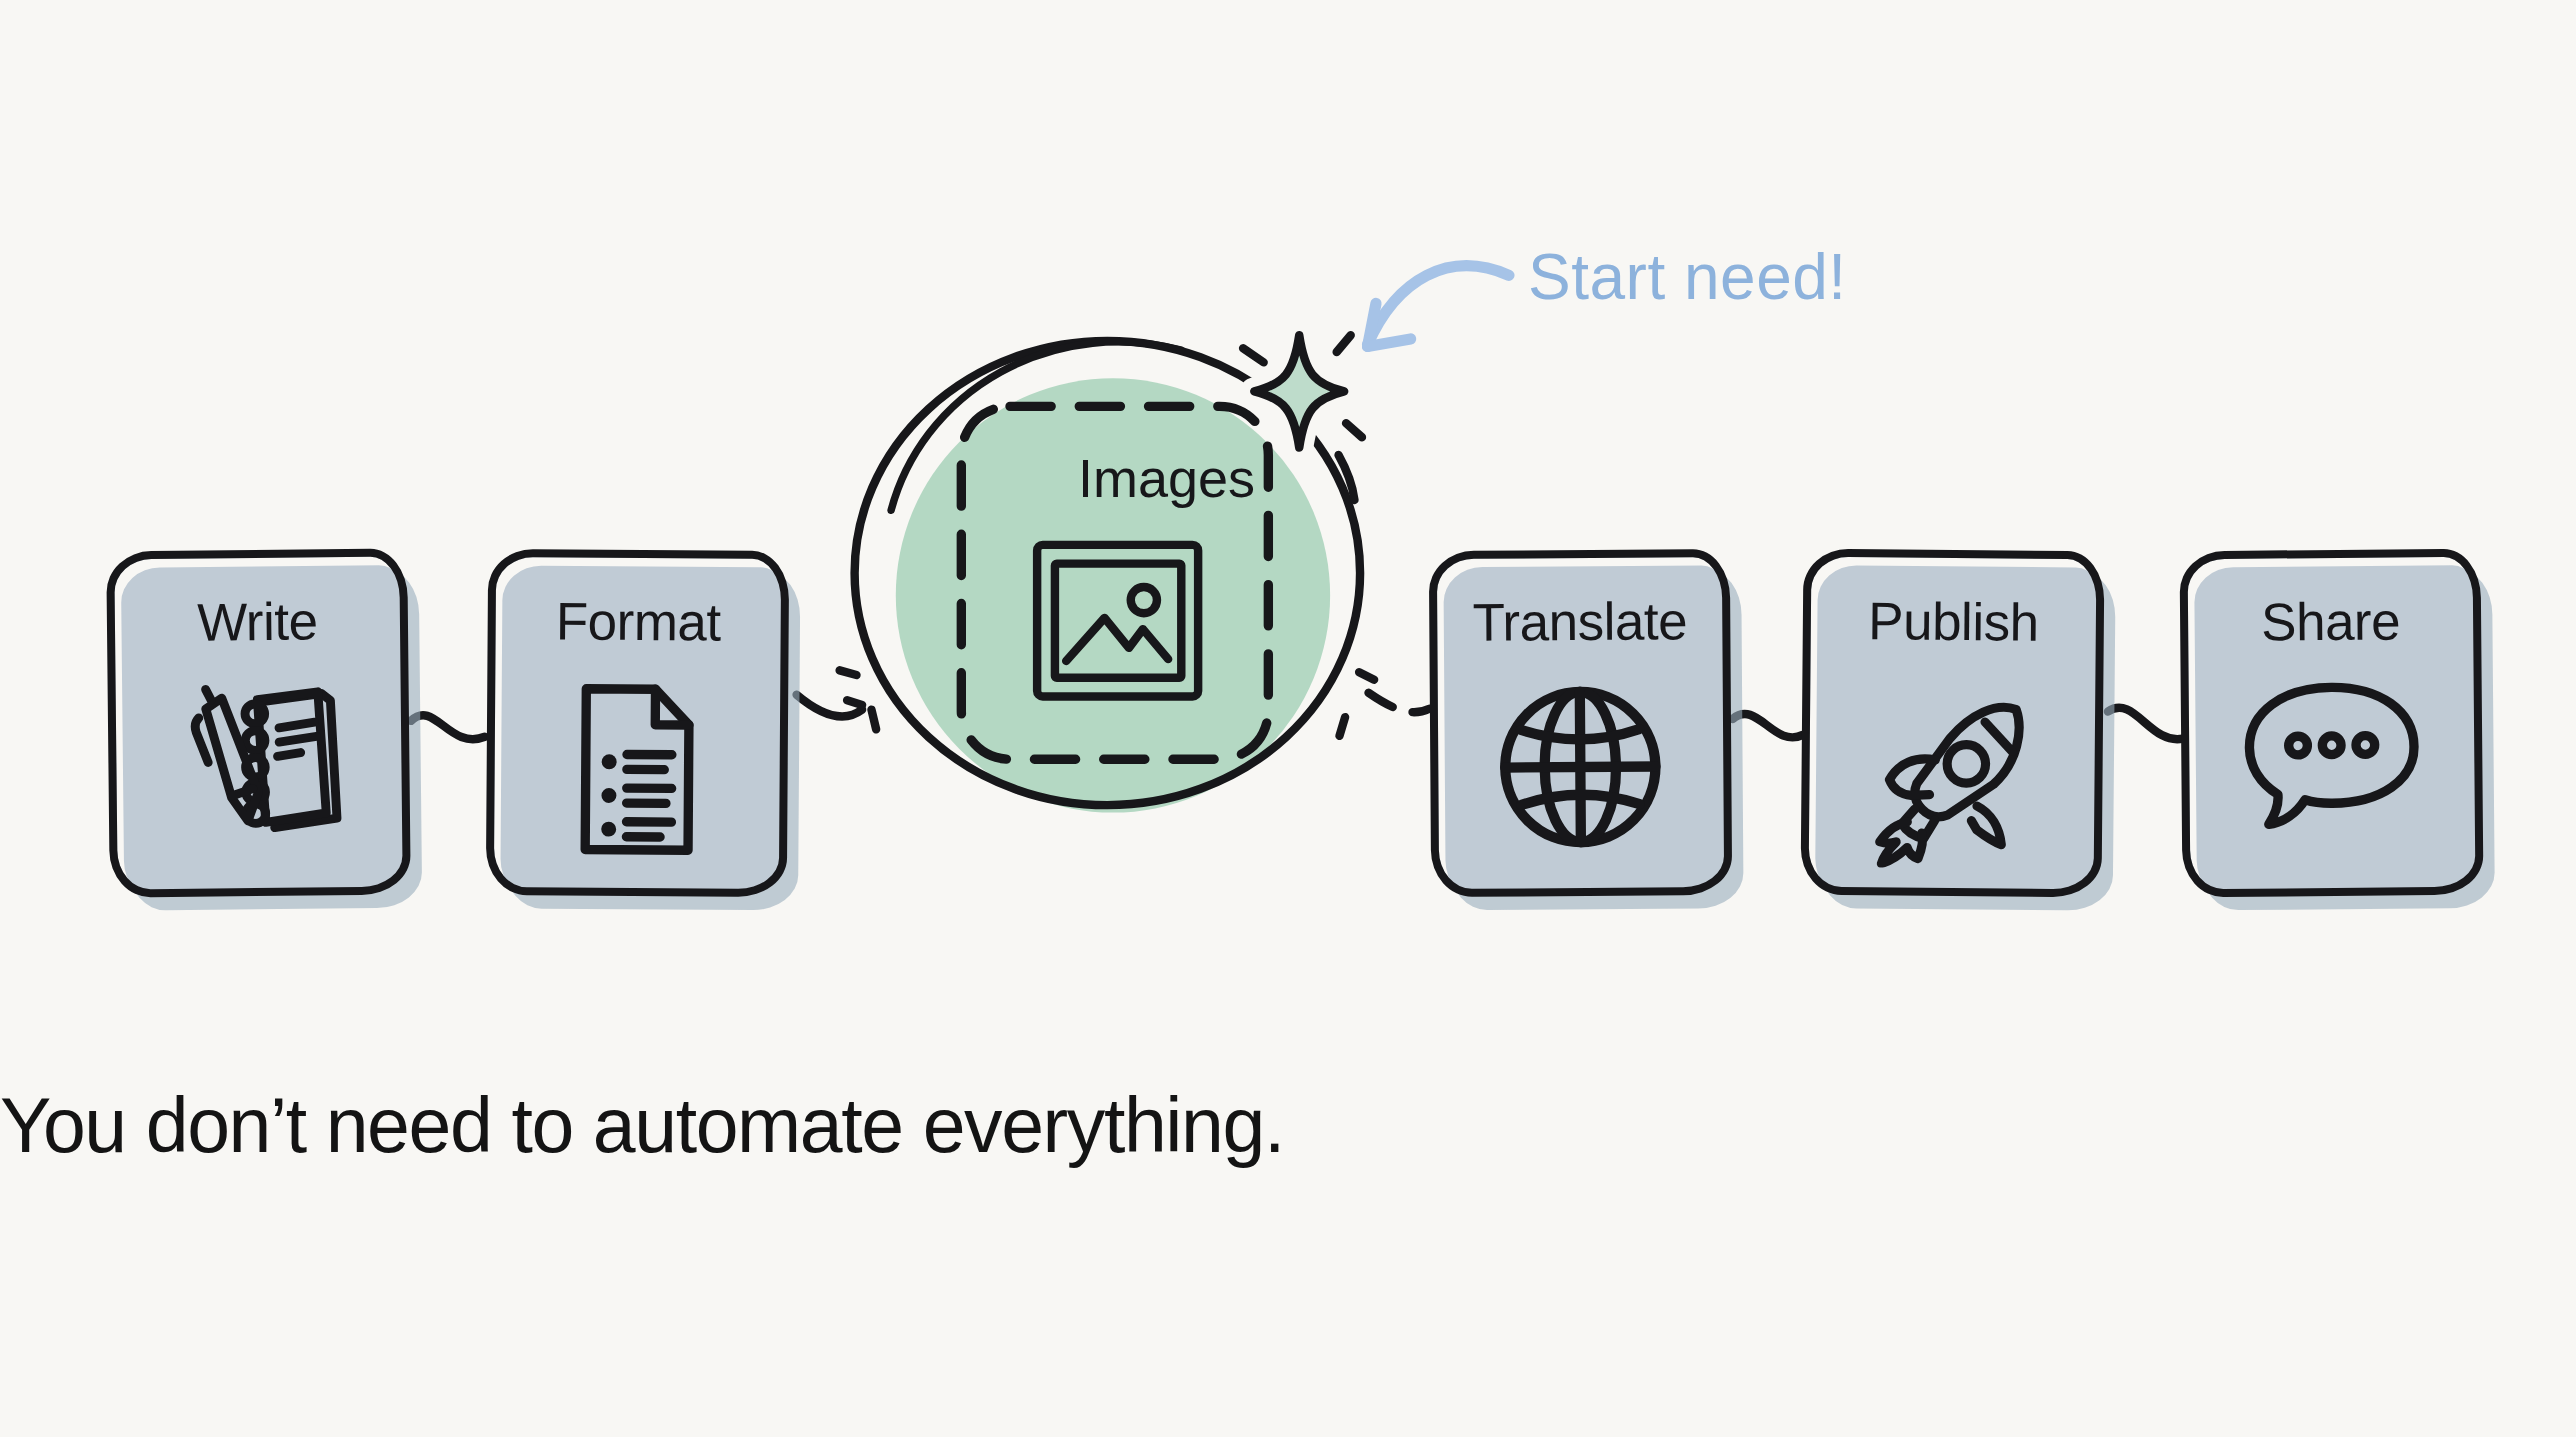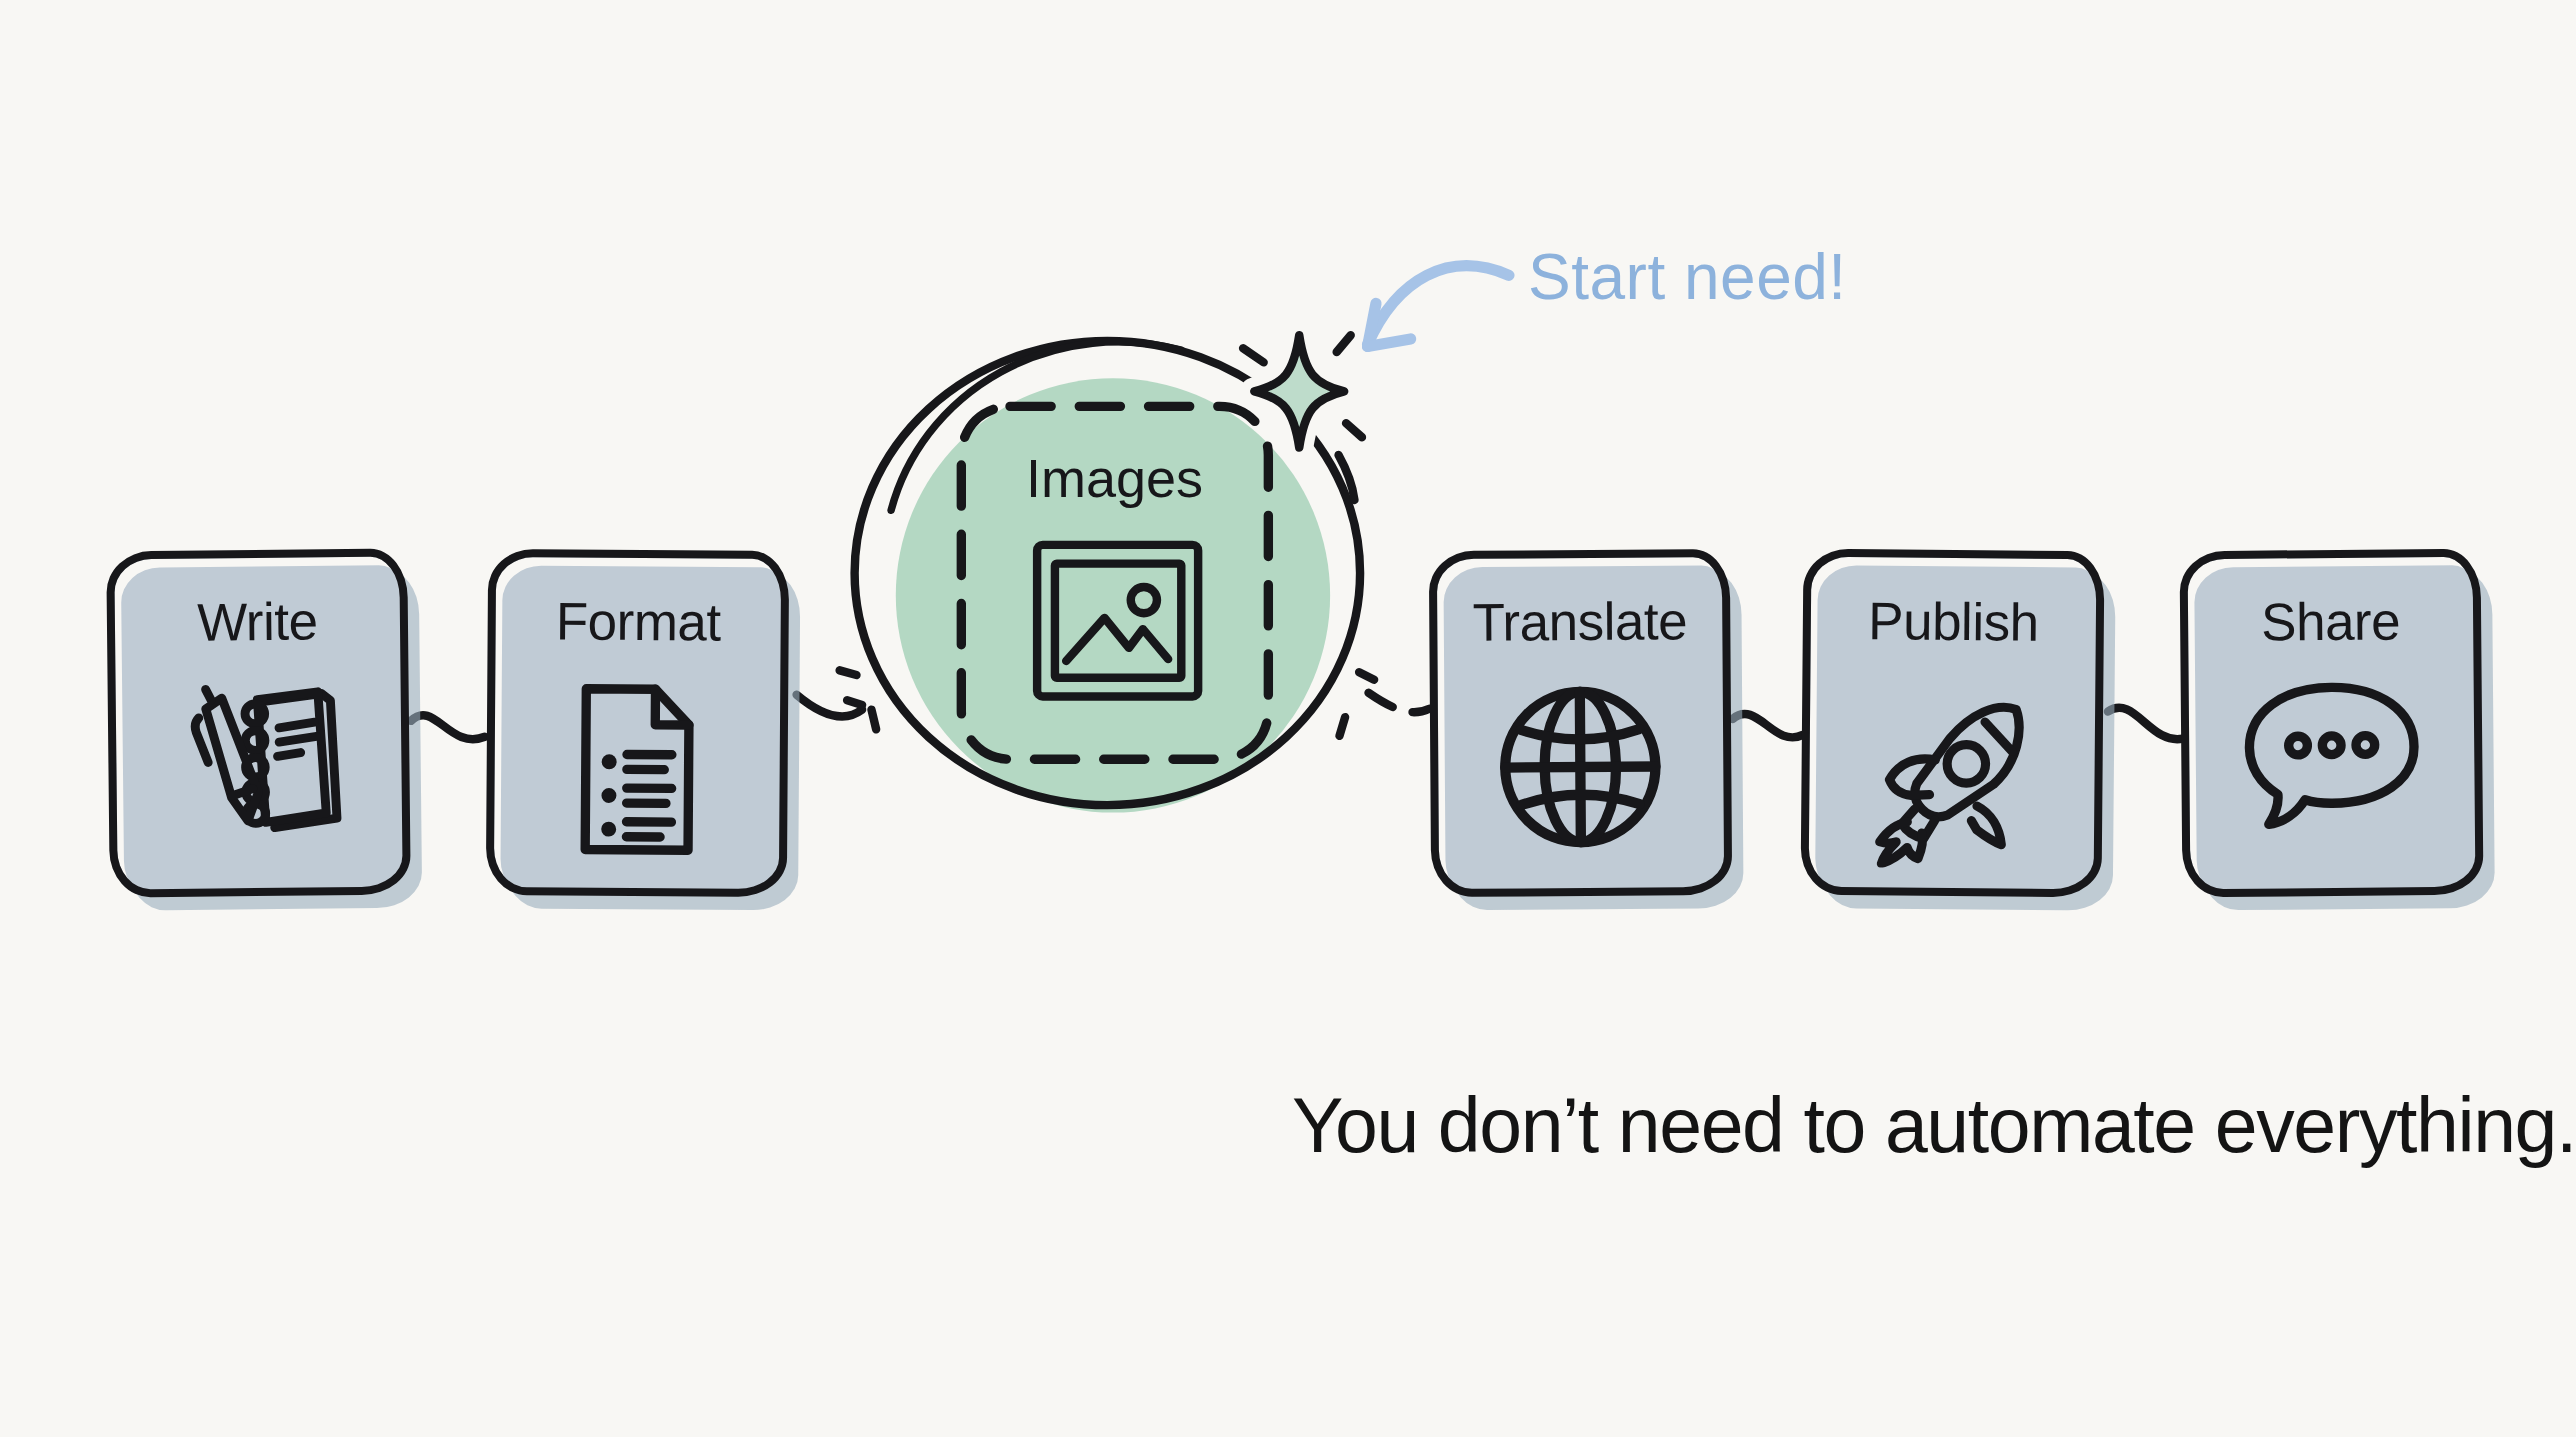--- a/index.html
+++ b/index.html
@@ -23,29 +23,29 @@
   }
   .card-label {
     margin-top:37px; font-size:53px; font-weight:500;
     letter-spacing:-0.5px; color:#17171a; line-height:1;
   }
   .card-icon { margin-top:28px; }
   .card-icon svg { display:block; }
 
   .hub-label {
     position:absolute; left:974px; top:447px; width:281px;
-    text-align:center; font-size:54px; font-weight:500; color:#17171a;
+    text-align:right; font-size:54px; font-weight:500; color:#17171a;
   }
   .start-here {
     position:absolute; left:1528px; top:240px;
     font-size:64px; font-weight:400; color:#8db2dc; letter-spacing:0.5px;
   }
   .caption {
     position:absolute; left:0; top:1076px; width:100%;
-    text-align:right; font-size:77px; font-weight:400;
+    text-align:left; font-size:77px; font-weight:400;
     color:#141414; letter-spacing:-1.4px; line-height:1.29;
   }
   .ink-stroke { stroke:#17171a; fill:none; stroke-linecap:round; stroke-linejoin:round; }
 </style>
 </head>
 <body>
 
 <div class="canvas">
 
   <svg class="lineart" viewBox="0 0 2752 1536">

